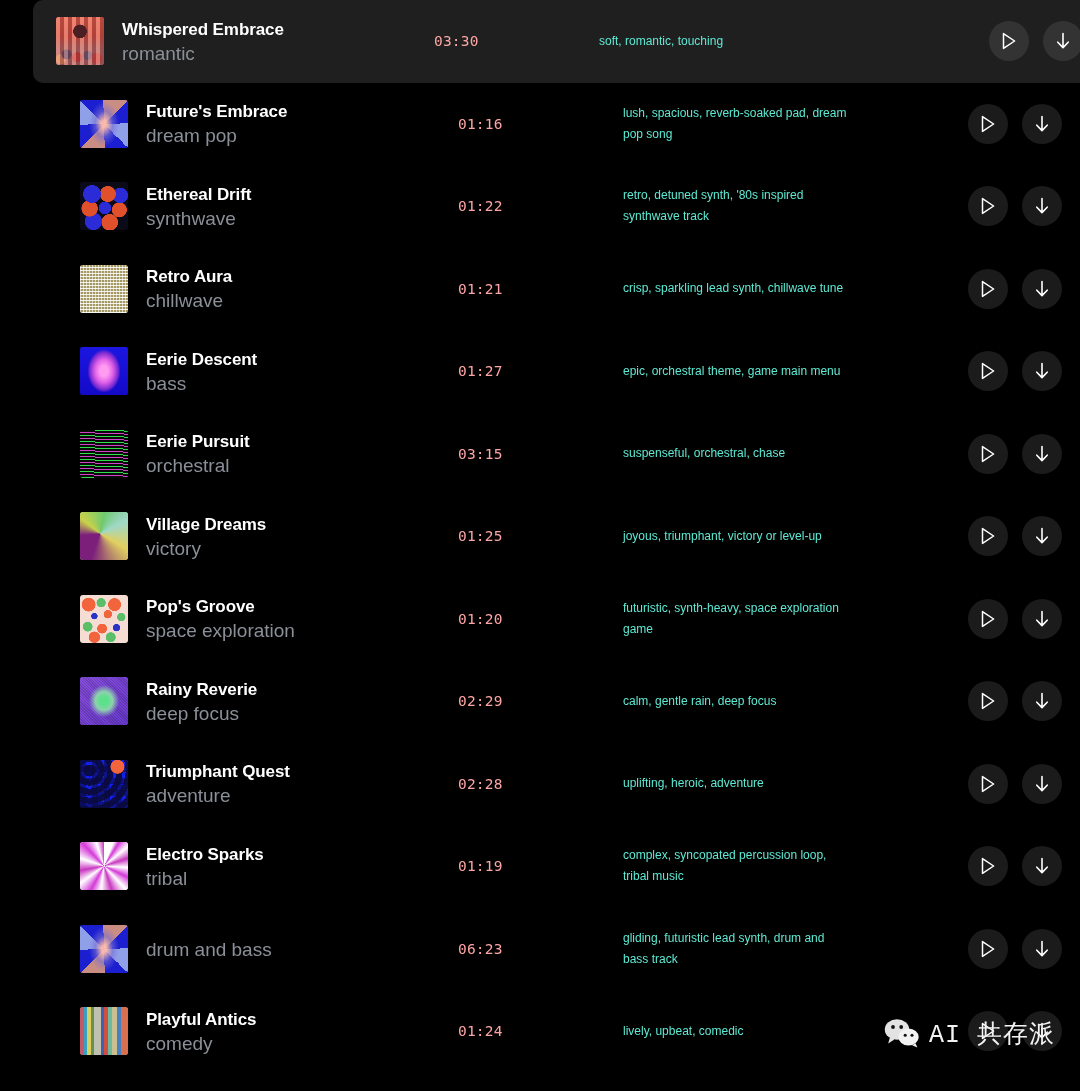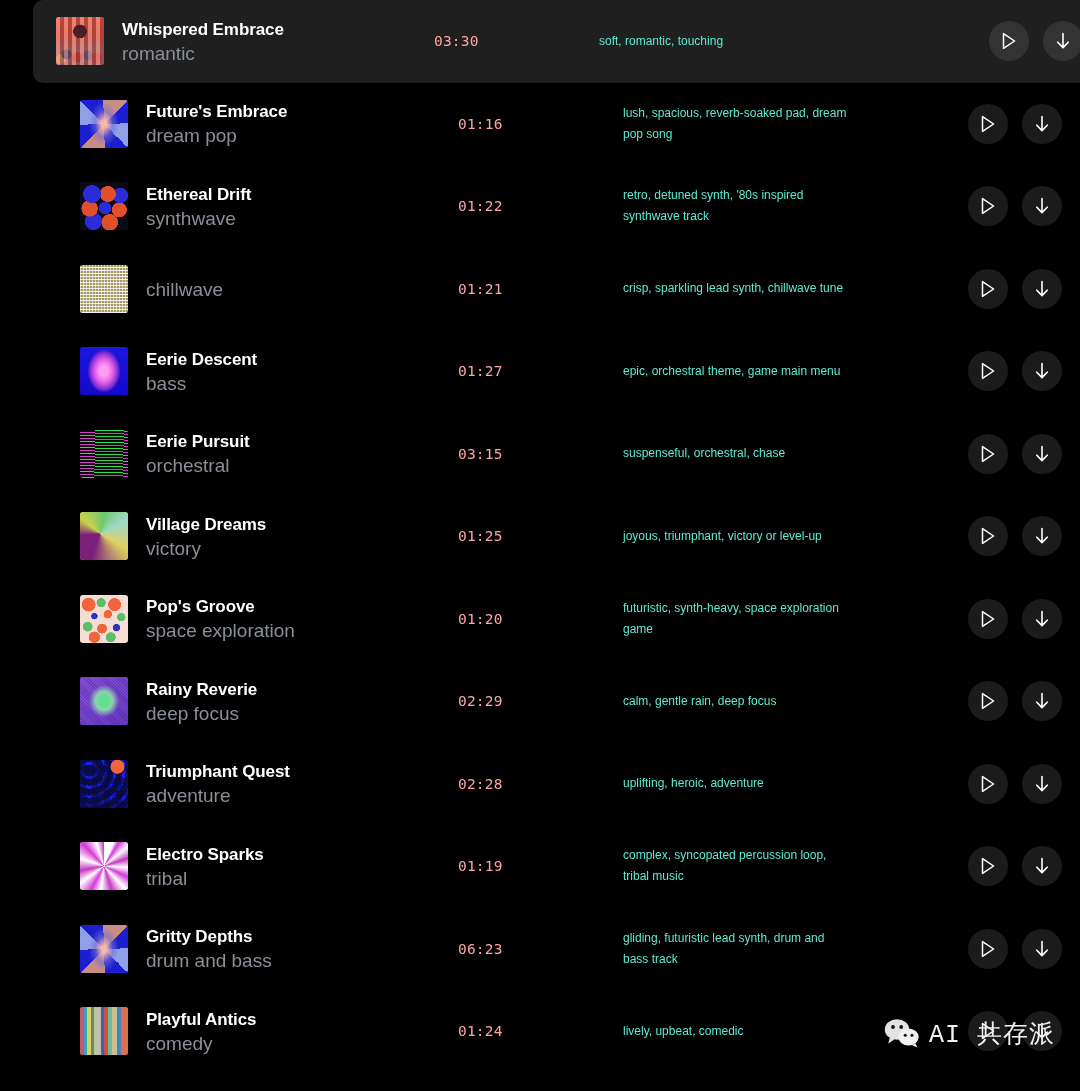--- a/index.html
+++ b/index.html
@@ -304,20 +304,21 @@
             </svg>
           </span>
         </button>
       </div>
     </div>
     <div class="track-row">
       <div class="thumb">
         <i class="art-weave"></i>
       </div>
       <div class="meta">
+        <div class="title">Retro Aura</div>
         <div class="genre">chillwave</div>
       </div>
       <div class="duration">01:21</div>
       <div class="tags">crisp, sparkling lead synth, chillwave tune</div>
       <div class="actions">
         <button class="circle-btn">
           <span>
             <svg width="16" height="18" viewBox="0 0 16 18" aria-hidden="true">
               <path d="M2.5 1.6 L13.6 9 L2.5 16.4 Z" fill="none" stroke="#ffffff" stroke-width="1.5" stroke-linejoin="round"></path>
             </svg>
@@ -519,21 +520,20 @@
             </svg>
           </span>
         </button>
       </div>
     </div>
     <div class="track-row">
       <div class="thumb">
         <i class="art-xblue"></i>
       </div>
       <div class="meta">
-        <div class="title">Gritty Depths</div>
         <div class="genre">drum and bass</div>
       </div>
       <div class="duration">06:23</div>
       <div class="tags">gliding, futuristic lead synth, drum and bass track</div>
       <div class="actions">
         <button class="circle-btn">
           <span>
             <svg width="16" height="18" viewBox="0 0 16 18" aria-hidden="true">
               <path d="M2.5 1.6 L13.6 9 L2.5 16.4 Z" fill="none" stroke="#ffffff" stroke-width="1.5" stroke-linejoin="round"></path>
             </svg>

